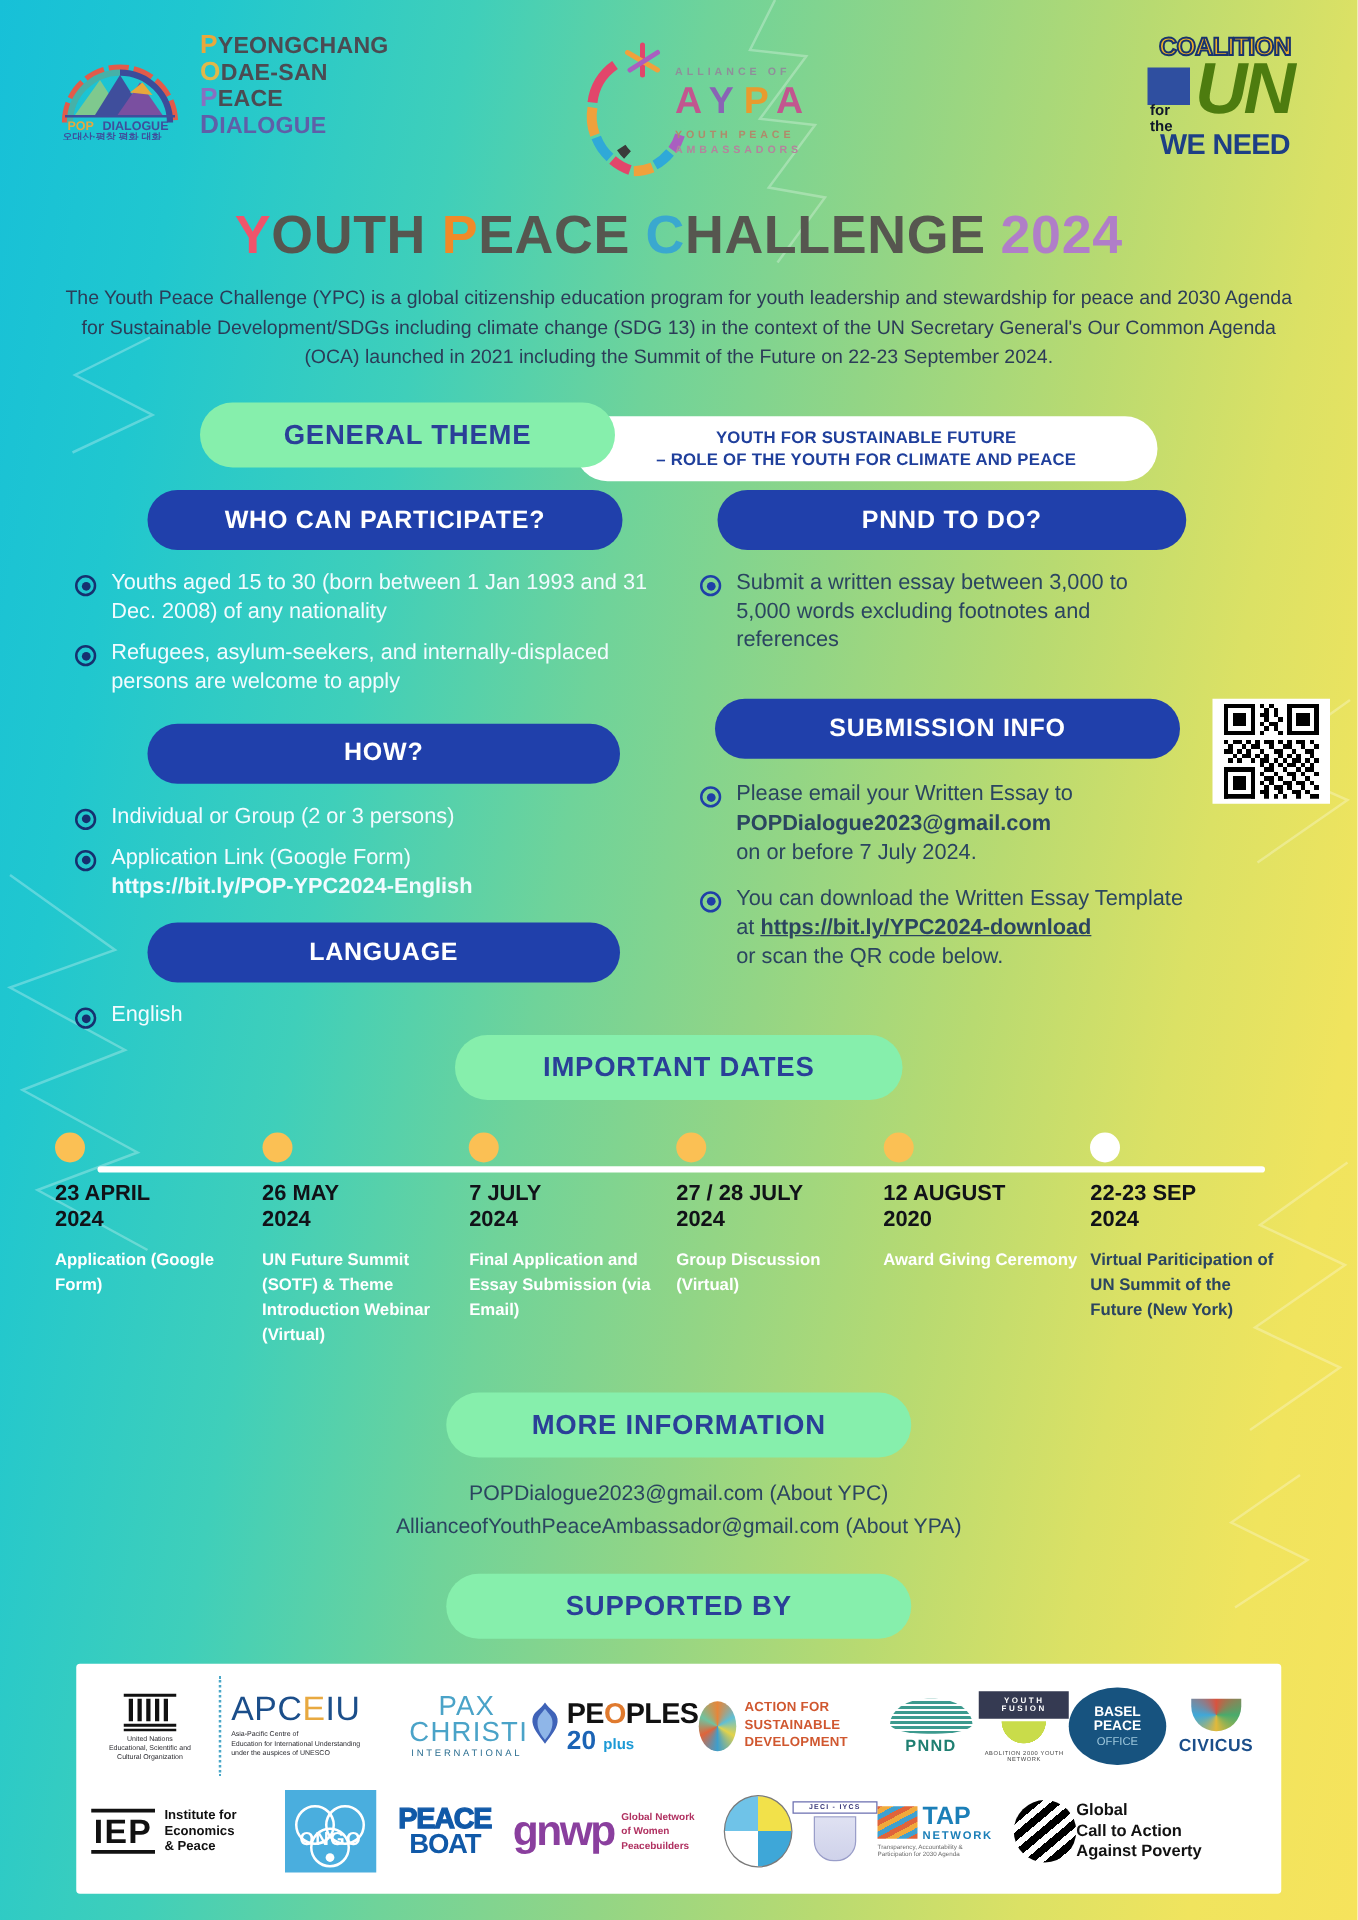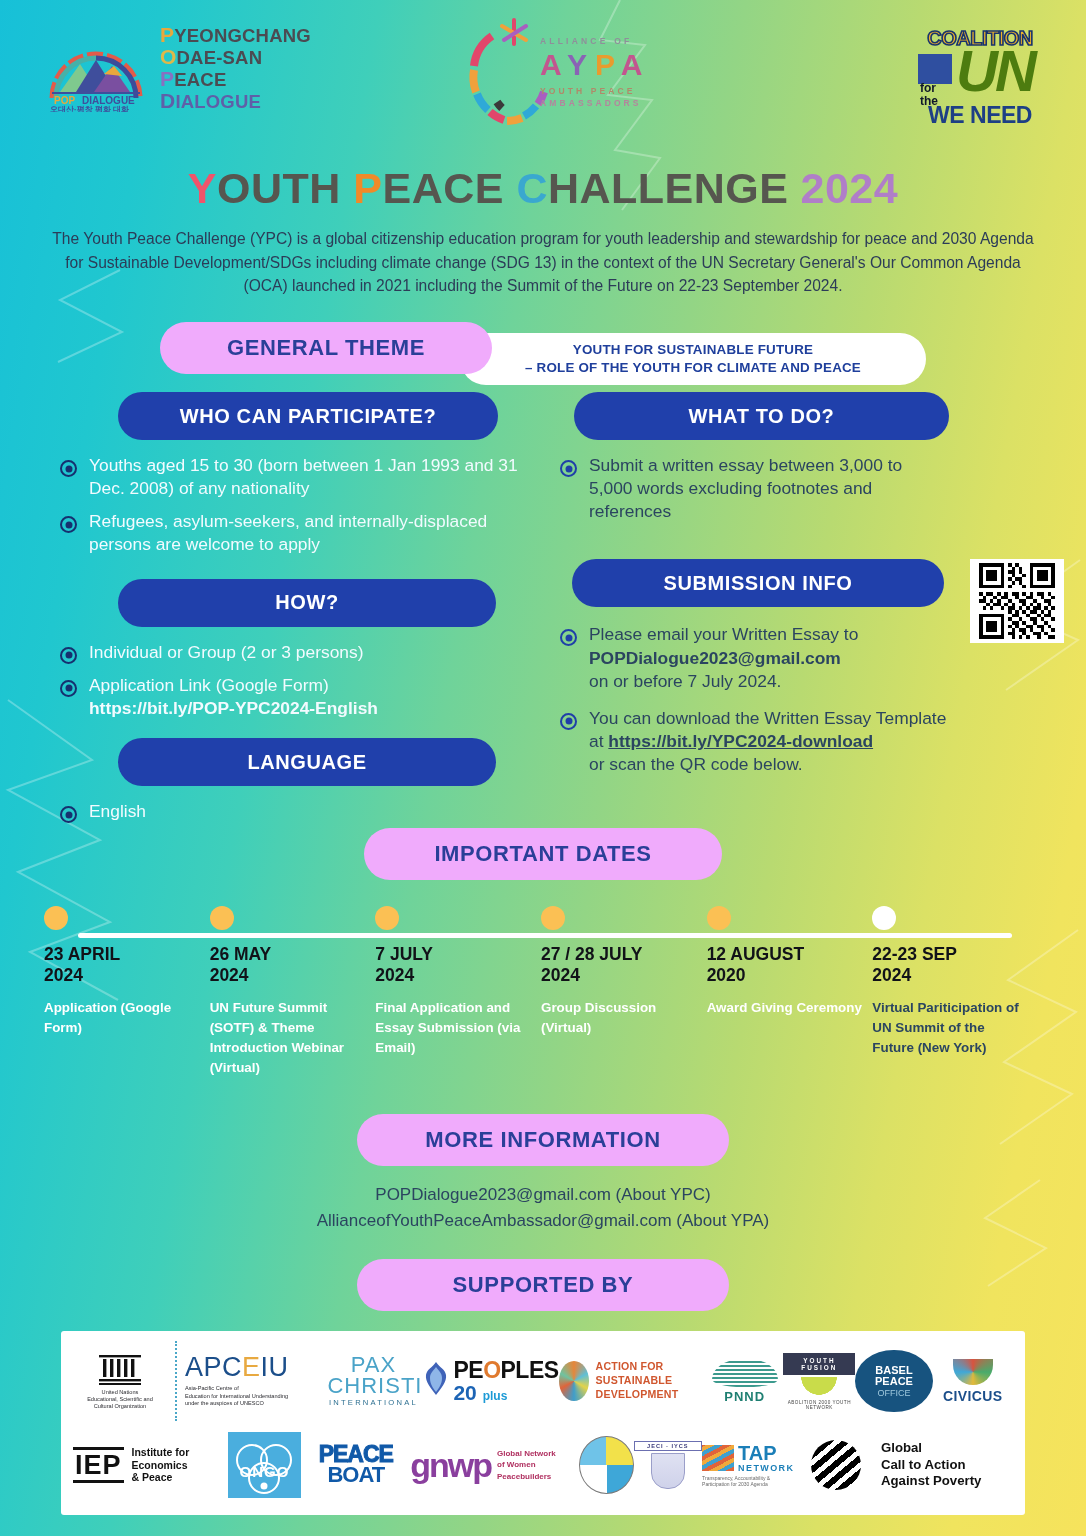--- a/index.html
+++ b/index.html
@@ -31,21 +31,21 @@
   .logo-pop { position:absolute; left:42px; top:24px; display:flex; align-items:center; gap:10px; }
   .pop-mark { width:108px; height:88px; position:relative; }
   .pop-words { line-height:1.02; }
   .pop-words .ln { font-weight:800; font-size:18.5px; letter-spacing:.2px; color:#4b4b52; white-space:nowrap; }
   .pop-words .ln .hl { font-size:21px; }
   .pop-words .ln:nth-child(1) .hl { color:#e8a83c; }
   .pop-words .ln:nth-child(2) .hl { color:#e0b84a; }
   .pop-words .ln:nth-child(3) .hl { color:#8a6fc0; }
   .pop-words .ln:nth-child(4) { color:#5f5fa8; }
 
-  .logo-aypa { position:absolute; left:462px; top:14px; width:230px; height:120px; }
+  .logo-aypa { position:absolute; left:462px; top:30px; width:230px; height:120px; }
   .aypa-txt { position:absolute; left:78px; top:22px; }
   .aypa-alliance { font-size:8.5px; letter-spacing:3.2px; color:#8f8f9a; font-weight:600; }
   .aypa-big { font-size:30px; letter-spacing:8px; font-weight:600; margin-top:2px; }
   .aypa-big span:nth-child(1){color:#c2568f;}
   .aypa-big span:nth-child(2){color:#8a63b5;}
   .aypa-big span:nth-child(3){color:#e89b2e;}
   .aypa-big span:nth-child(4){color:#c2568f;}
   .aypa-sub { font-size:8.5px; letter-spacing:3.1px; color:#b08a6a; font-weight:700; margin-top:4px;}
   .aypa-sub2 { font-size:8.5px; letter-spacing:3.1px; color:#b4849d; font-weight:700; margin-top:2px;}
 
@@ -65,21 +65,21 @@
   .title .c { color:#3aa8cf; }
   .title .yr { color:#b07ec8; margin-left:12px; }
 
   .intro { width:1000px; margin:14px auto 0; text-align:center; color:#2c3c58;
            font-size:15.6px; line-height:1.52; font-weight:500; }
 
   
   .pill { border-radius:999px; display:flex; align-items:center; justify-content:center;
           font-weight:800; letter-spacing:.6px; }
   .pill-blue { background:#2040ab; color:#fff; }
-  .pill-yellow { background:#f0abfc; color:#2a3f98; }
+  .pill-yellow { background:#86efac; color:#2a3f98; }
 
   
   .theme-row { position:relative; width:766px; margin:24px auto 0; height:52px; }
   .theme-white { position:absolute; left:300px; top:11px; width:466px; height:52px;
                  background:#fff; border-radius:999px; display:flex; align-items:center; justify-content:center; }
   .theme-white .tt { text-align:center; color:#1f3f9c; font-weight:800; font-size:13.4px; line-height:1.35; letter-spacing:.2px;}
   .theme-pill { position:absolute; left:0; top:0; width:332px; height:52px; font-size:22px; }
 
   
   .cols { position:relative; margin-top:18px; height:430px; }
@@ -194,21 +194,21 @@
   .jeci .sh { width:34px; height:36px; margin:2px auto 0; background:linear-gradient(#dfe1f2,#cfd2ea);
               border:1px solid #9a9ec9; border-radius:0 0 16px 16px;}
   .fimcap { width:62px; height:58px; border-radius:50%; border:1.5px solid #7a7a7a;
             background:conic-gradient(#f2e14a 0 25%,#3ea7d8 25% 50%,#ffffff 50% 75%,#6fc3e8 75% 100%);}
   .tap { width:124px;}
   .tap .row1 { display:flex; align-items:center; gap:4px;}
   .tap .sw { width:32px; height:26px; background:repeating-linear-gradient(-28deg,#e0643a 0 4px,#3fa0cf 4px 8px,#f0a93c 8px 12px);}
   .tap .t1 { font-weight:800; font-size:20px; color:#1b7fb8; line-height:1;}
   .tap .t2 { font-weight:800; font-size:9px; color:#1b7fb8; letter-spacing:1.4px; text-align:right;}
   .tap .t3 { font-size:5px; color:#6a6a6a; line-height:1.3; margin-top:2px;}
-  .gcap { width:230px; display:flex; align-items:center; gap:20px;}
+  .gcap { width:230px; display:flex; align-items:center; gap:0;}
   .gcap .ball { width:50px; height:50px; border-radius:50%;
                 background:repeating-linear-gradient(-40deg,#000 0 6px,#fff 6px 11px);}
   .gcap .t { font-weight:800; font-size:13.2px; line-height:1.25; color:#111;}
 </style>
 </head>
 <body>
 
 <div class="zigzags">
   <svg viewBox="0 0 1086 1536" preserveAspectRatio="none">
     <g fill="none" stroke="#ffffff" stroke-opacity="0.28" stroke-width="2">
@@ -345,21 +345,21 @@
       <div class="pill pill-blue hdr-pill w-lang" style="margin-top:18px">LANGUAGE</div>
       <div class="bullets lightxt lead-l">
         <div class="bl">
           <div class="dot"></div>
           <div class="txt">English</div>
         </div>
       </div>
     </div>
 
     <div class="col-r">
-      <div class="pill pill-blue hdr-pill w-what">WHAT TO DO?</div>
+      <div class="pill pill-blue hdr-pill w-what">PNND TO DO?</div>
       <div class="bullets darktxt lead-r">
         <div class="bl">
           <div class="dot"></div>
           <div class="txt" style="max-width:330px">Submit a written essay between 3,000 to 5,000 words excluding footnotes and references</div>
         </div>
       </div>
 
       <div style="position:relative;margin-top:36px">
         <div class="pill pill-blue hdr-pill w-sub">SUBMISSION INFO</div>
         <div class="qr">

